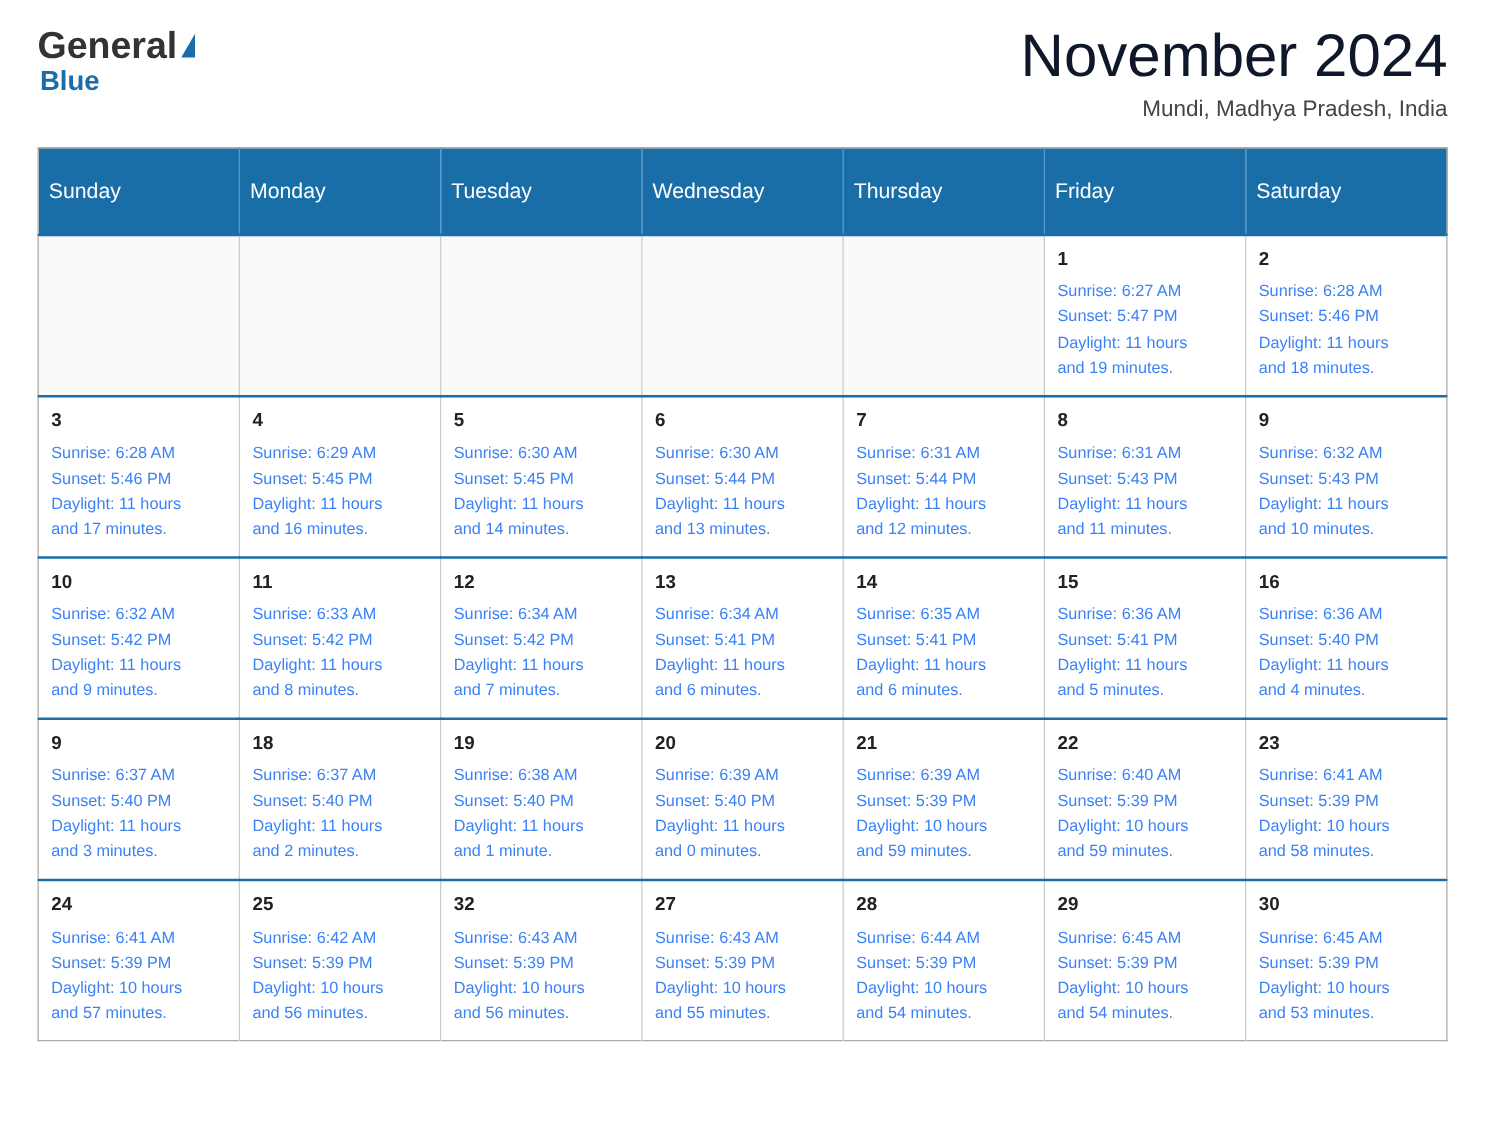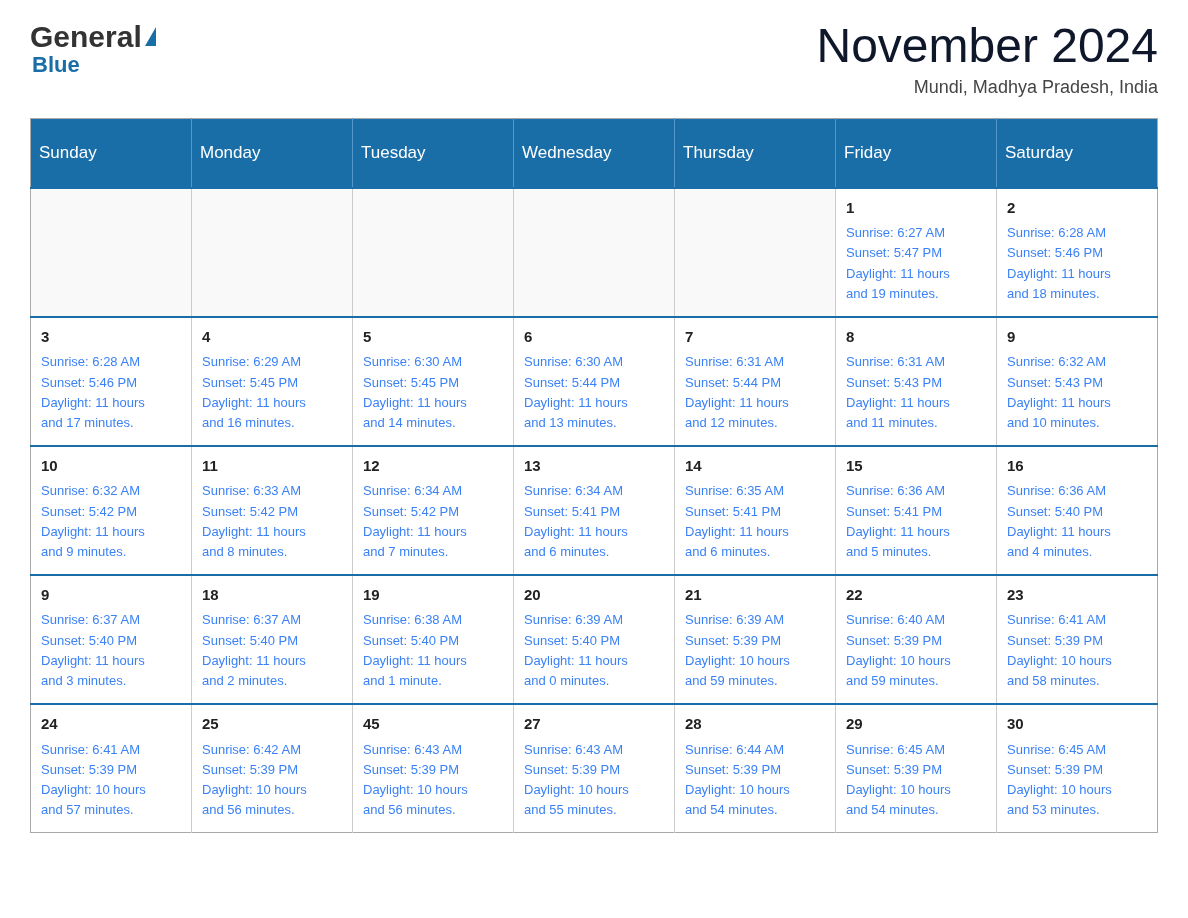--- a/index.html
+++ b/index.html
@@ -313,21 +313,21 @@
 and 57 minutes.</div>
         </td>
         <td>
           <span class="day-number">25</span>
           <div class="day-info" style="white-space: pre-line;">Sunrise: 6:42 AM
 Sunset: 5:39 PM
 Daylight: 10 hours
 and 56 minutes.</div>
         </td>
         <td>
-          <span class="day-number">45</span>
+          <span class="day-number">32</span>
           <div class="day-info" style="white-space: pre-line;">Sunrise: 6:43 AM
 Sunset: 5:39 PM
 Daylight: 10 hours
 and 56 minutes.</div>
         </td>
         <td>
           <span class="day-number">27</span>
           <div class="day-info" style="white-space: pre-line;">Sunrise: 6:43 AM
 Sunset: 5:39 PM
 Daylight: 10 hours

